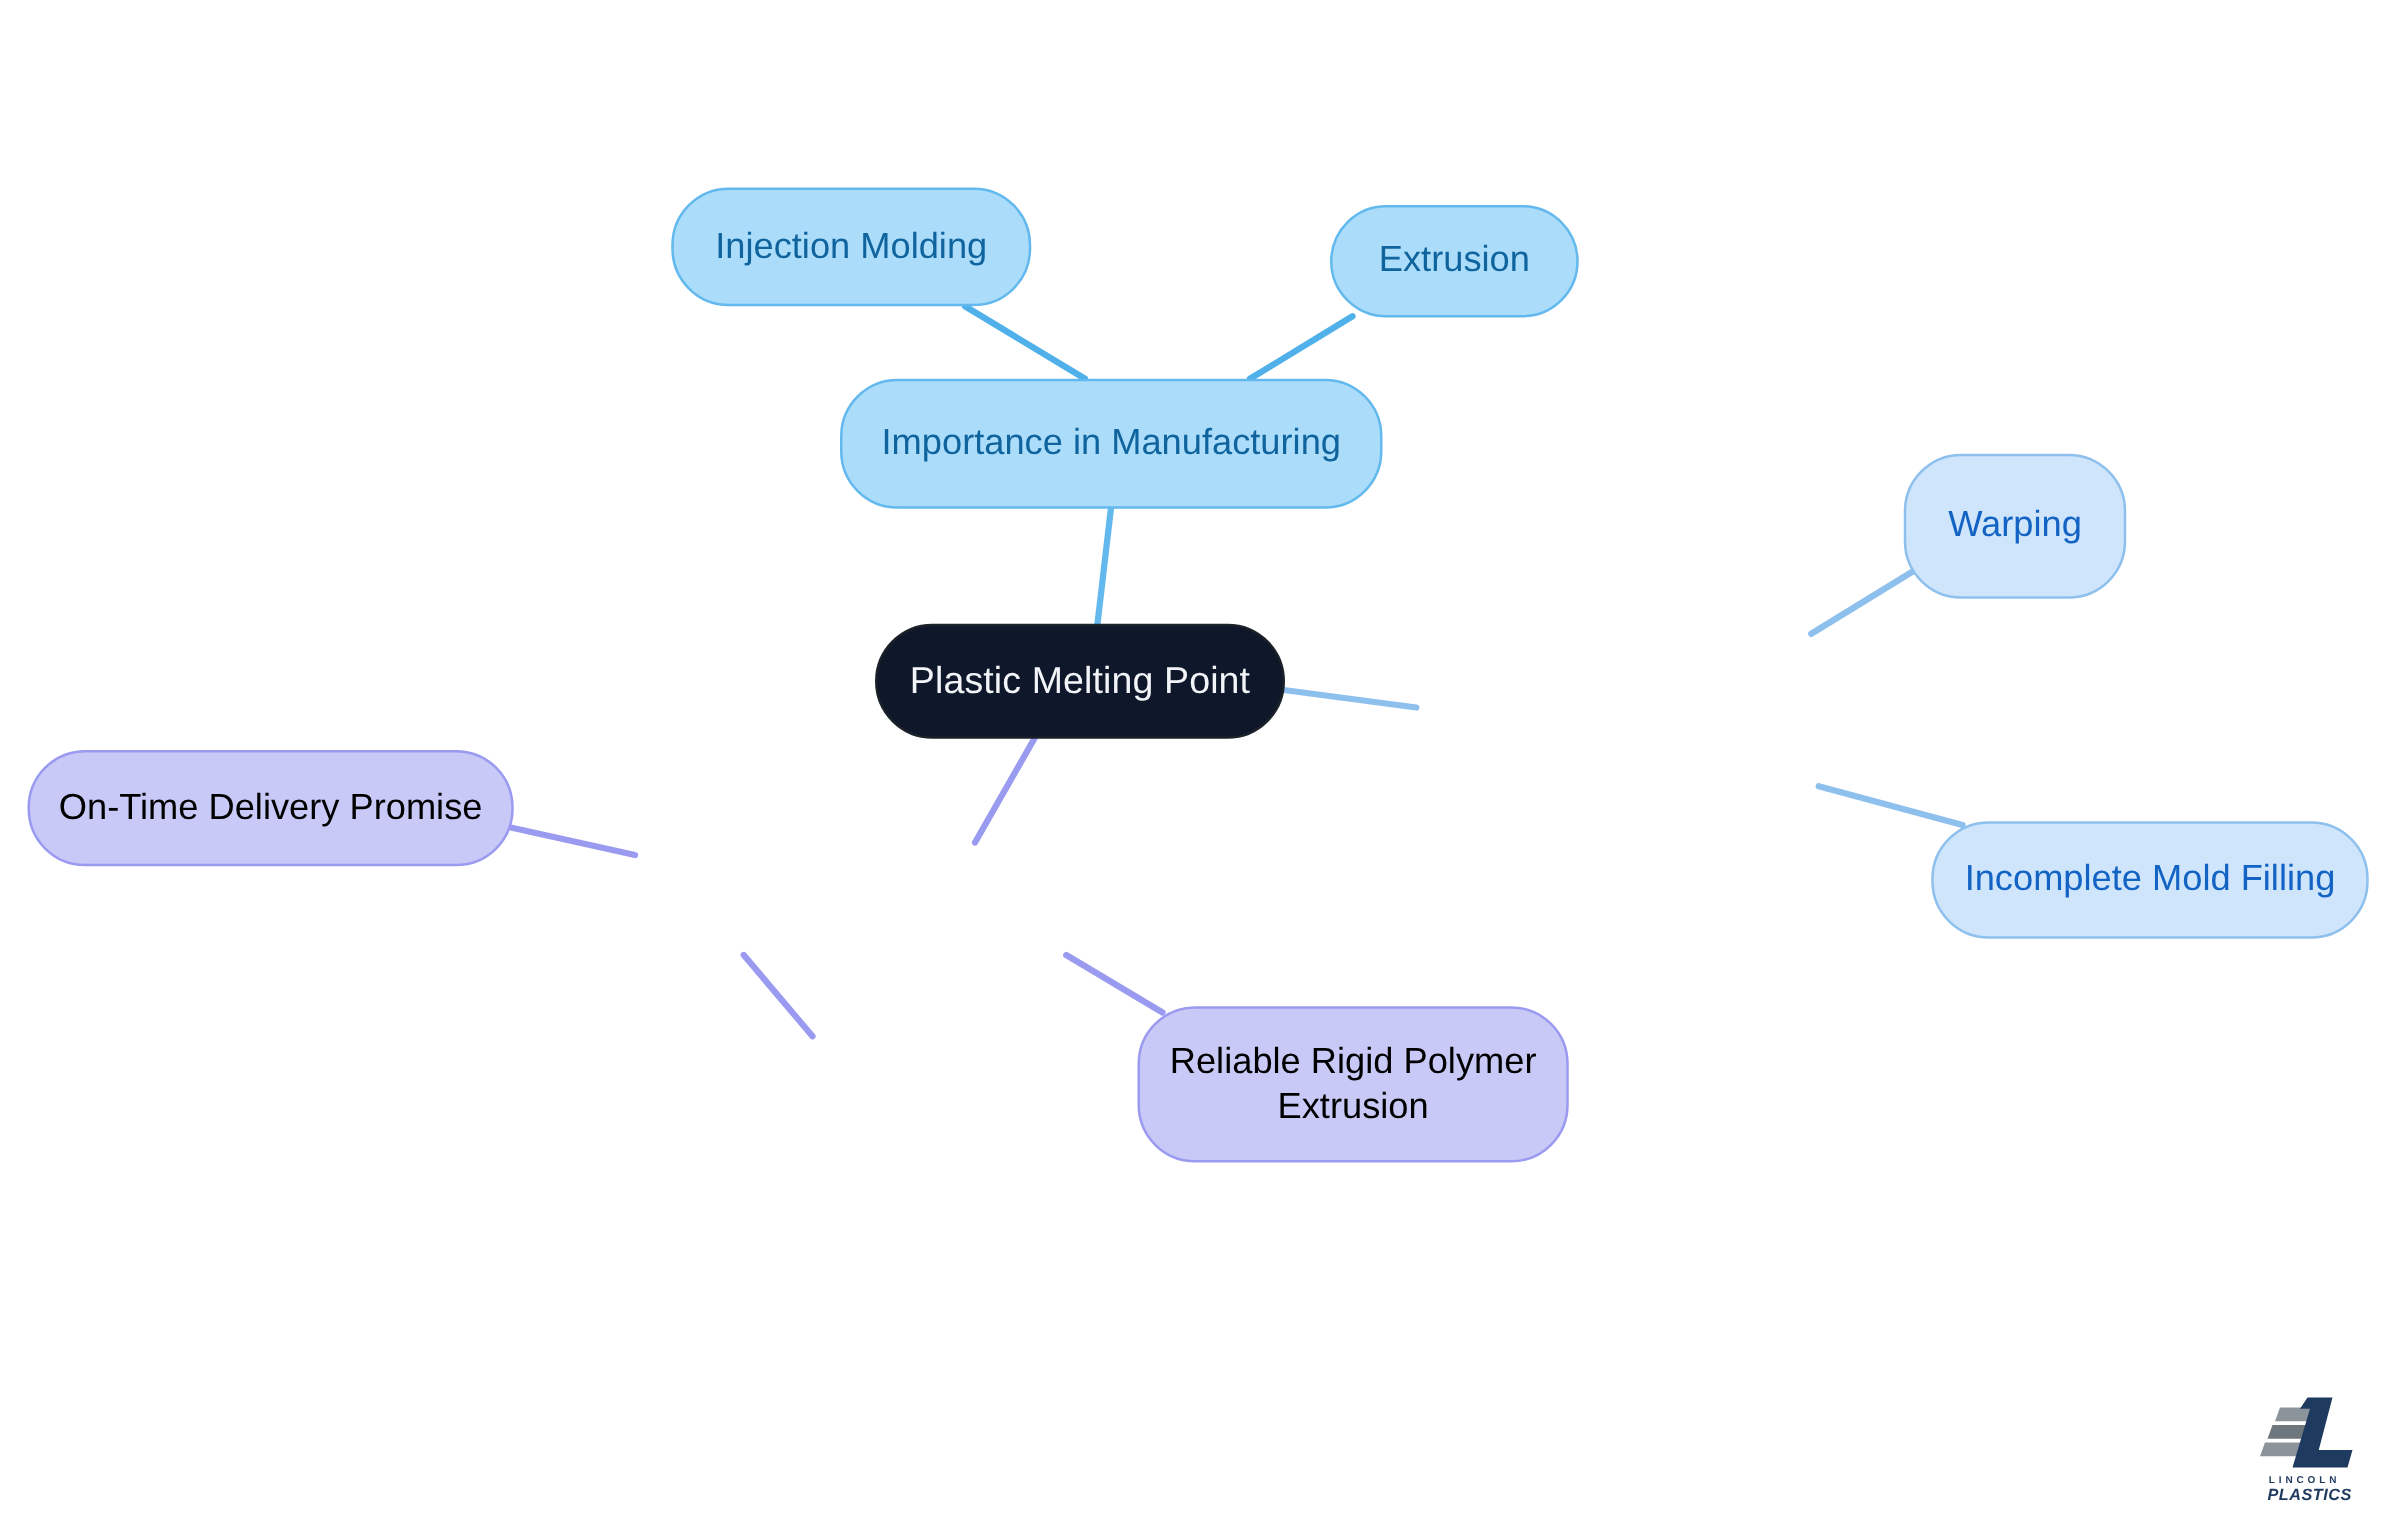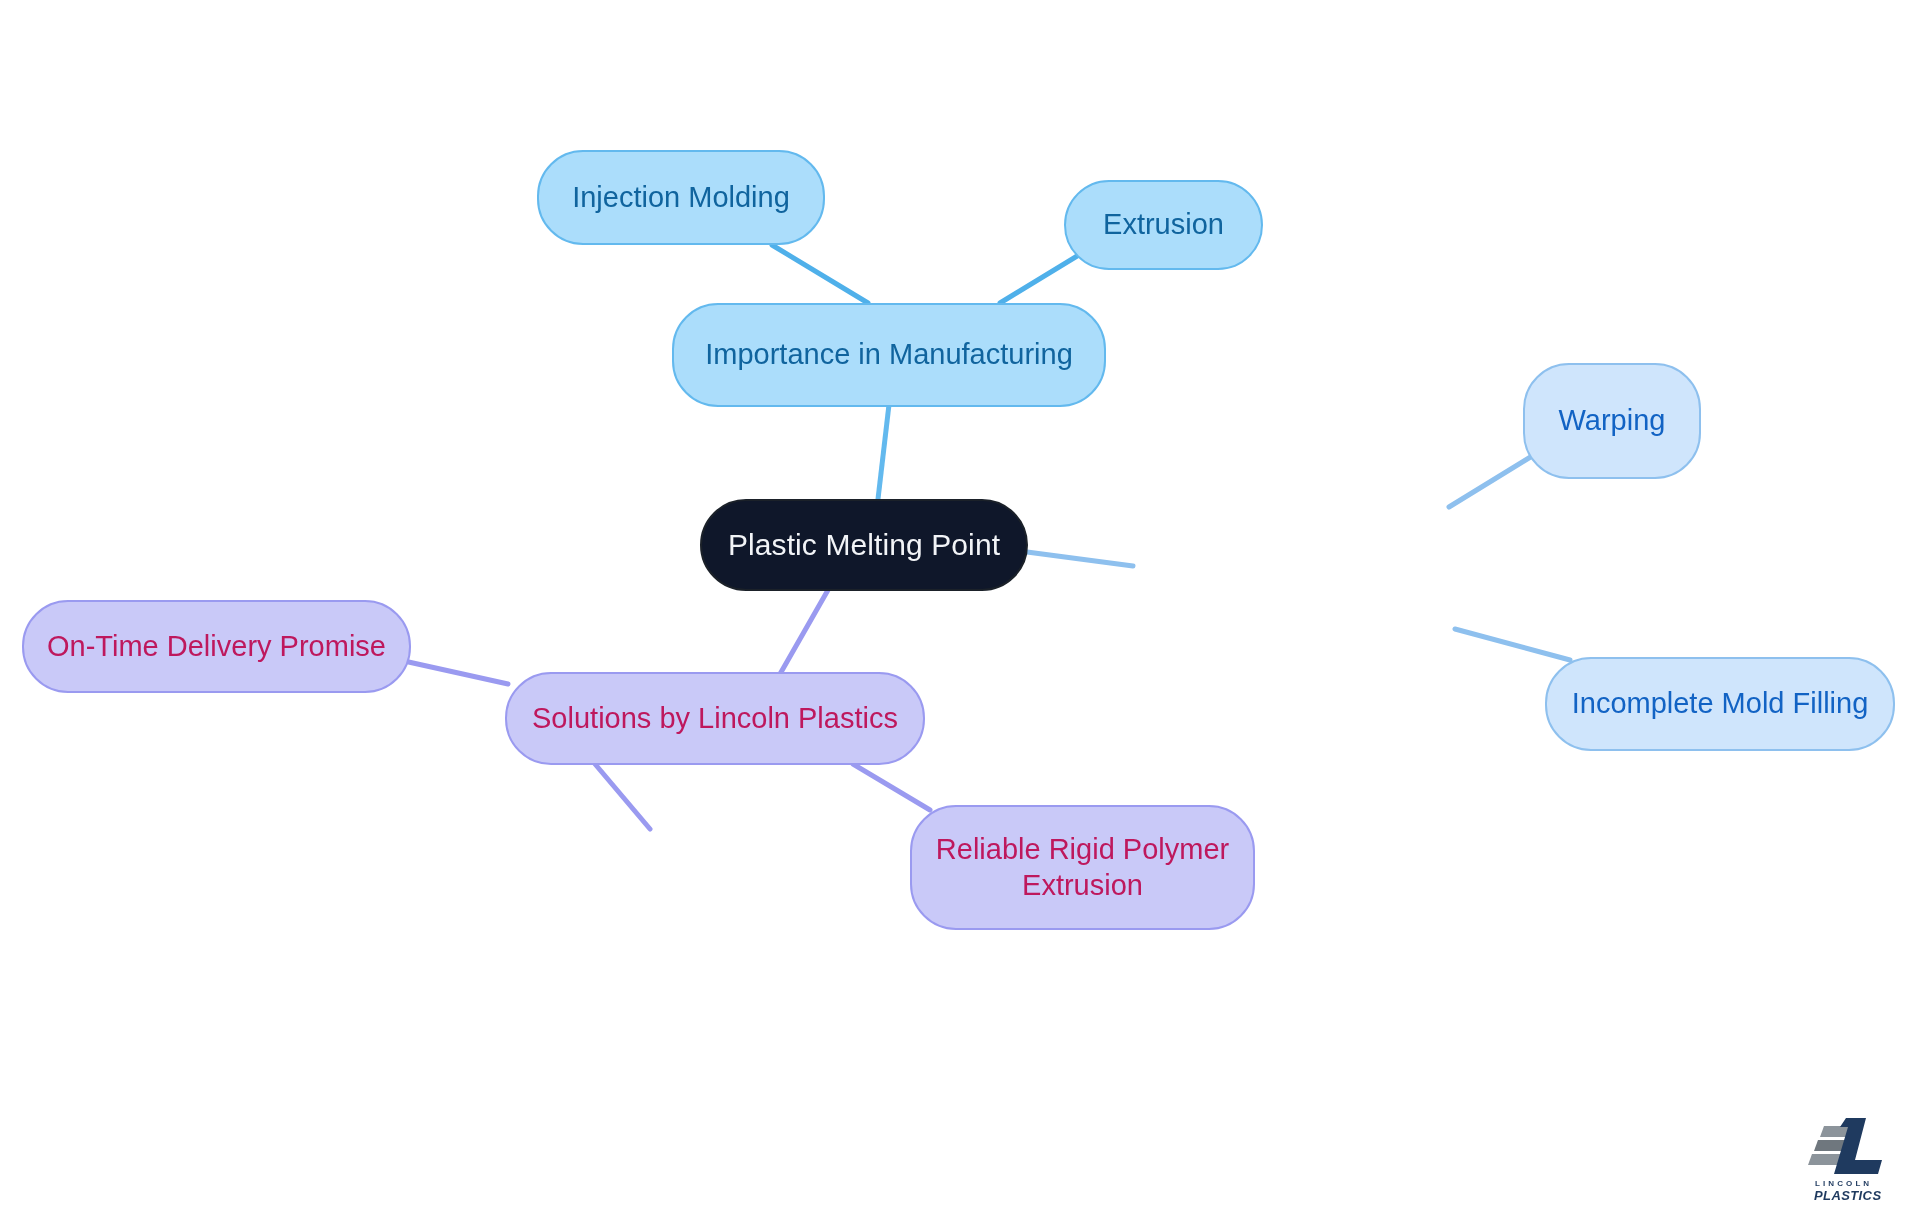--- a/index.html
+++ b/index.html
@@ -57,21 +57,21 @@
   .node-lightblue {
     background: #cfe5fc;
     border-color: #8ec0ee;
     color: #1263c4;
     border-radius: 46px;
     font-size: 29px;
   }
   .node-purple {
     background: #c9c9f8;
     border-color: #9a9af0;
-    color: #be185d;
+    color: #000000;
     border-radius: 46px;
     font-size: 29px;
   }
   
   #logo {
     position: absolute;
     left: 1800px;
     top: 1112px;
     width: 108px;
     height: 92px;
@@ -110,36 +110,33 @@
   </div>
 
   <div class="node node-blue" style="left:672px; top:303px; width:434px; height:104px;">
     <span>Importance in Manufacturing</span>
   </div>
 
   <div class="node node-blue" style="left:537px; top:150px; width:288px; height:95px;">
     <span>Injection Molding</span>
   </div>
 
-  <div class="node node-blue" style="left:1064px; top:180px; width:199px; height:90px;text-align:center;">
+  <div class="node node-blue" style="left:1064px; top:164px; width:199px; height:90px;text-align:center;">
     <span>Extrusion</span>
   </div>
 
 
   <div class="node node-lightblue" style="left:1523px; top:363px; width:178px; height:116px;">
     <span>Warping</span>
   </div>
 
   <div class="node node-lightblue" style="left:1545px; top:657px; width:350px; height:94px;">
     <span>Incomplete Mold Filling</span>
   </div>
 
-  <div class="node node-purple" style="left:505px; top:672px; width:420px; height:93px;">
-    <span>Solutions by Lincoln Plastics</span>
-  </div>
 
   <div class="node node-purple" style="left:22px; top:600px; width:389px; height:93px;">
     <span>On-Time Delivery Promise</span>
   </div>
 
 
   <div class="node node-purple" style="left:910px; top:805px; width:345px; height:125px;">
     <span>Reliable Rigid Polymer Extrusion</span>
   </div>
 

